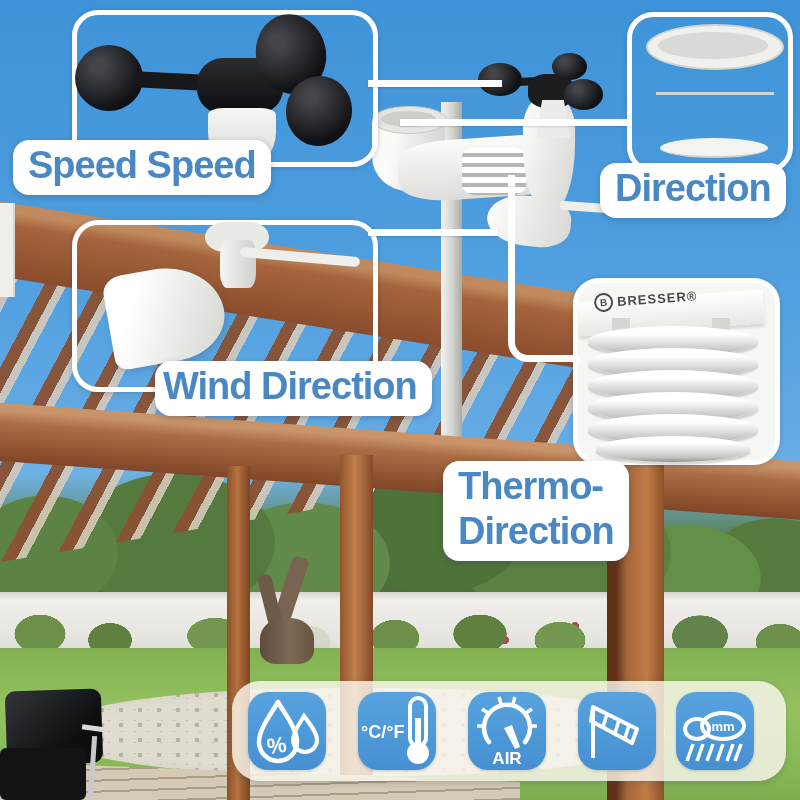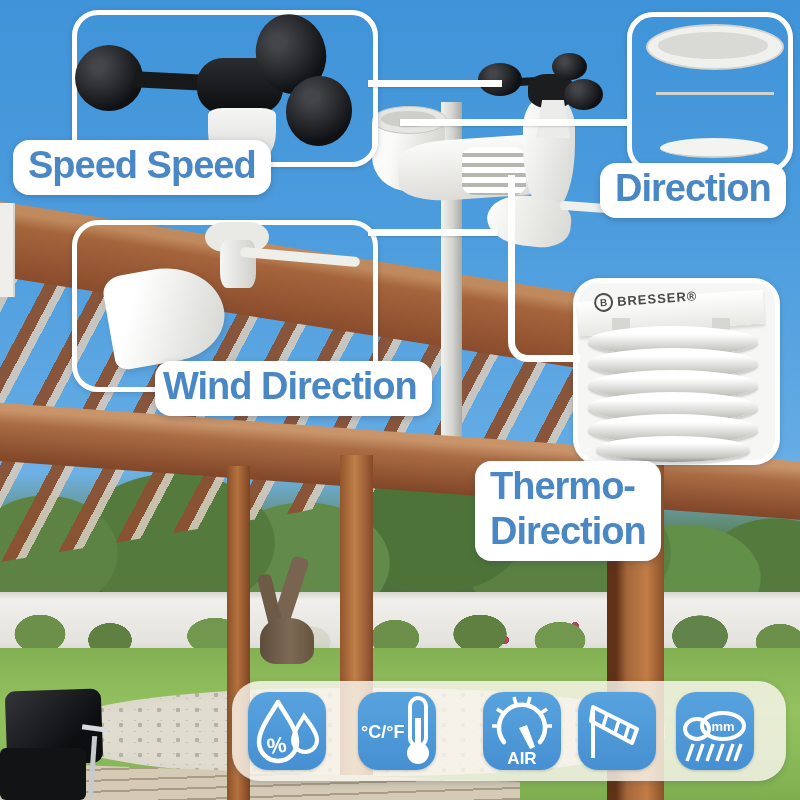--- a/index.html
+++ b/index.html
@@ -229,21 +229,21 @@
   <div class="abs cline" style="left:368px;top:80px;width:134px;height:7px;"></div>
   <div class="abs cline" style="left:400px;top:119px;width:227px;height:7px;"></div>
   <div class="abs cline" style="left:368px;top:229px;width:130px;height:7px;"></div>
   <div class="abs clineL" style="left:508px;top:175px;width:65px;height:180px;"></div>
 
   <div class="abs pill" style="left:13px;top:140px;">Speed Speed</div>
   <div class="abs pill" style="left:600px;top:163px;">
     <div>Direction</div>
   </div>
   <div class="abs pill" style="left:155px;top:361px;padding-left:8px;">Wind Direction</div>
-  <div class="abs pill" style="left:443px;top:461px;margin-left:32px;">
+  <div class="abs pill" style="left:443px;top:461px;">
     <div>Thermo-</div>
     <div>Direction</div>
   </div>
 
   <div class="abs strip">
 
     <div class="tile" style="left:16px;">
       <svg width="78" height="78" viewBox="0 0 78 78">
         <path d="M30 10 C23 22 11 37 11 50 a19 19 0 0 0 38 0 C49 37 37 22 30 10 Z" fill="none" stroke="#fff" stroke-width="4.5" stroke-linejoin="round"></path>
         <path d="M56 24 C52 31 45 40 45 48 a12 12 0 0 0 24 0 C69 40 61 31 56 24 Z" fill="none" stroke="#fff" stroke-width="4"></path>
@@ -253,21 +253,21 @@
 
     <div class="tile" style="left:126px;">
       <svg width="78" height="78" viewBox="0 0 78 78">
         <text x="3" y="46" font-size="18">°C/°F</text>
         <rect x="52" y="6" width="16" height="48" rx="8" fill="none" stroke="#fff" stroke-width="4"></rect>
         <line x1="60" y1="26" x2="60" y2="54" stroke="#fff" stroke-width="6"></line>
         <circle cx="60" cy="61" r="11" fill="#fff"></circle>
       </svg>
     </div>
 
-    <div class="tile" style="left:251px;">
+    <div class="tile" style="left:236px;">
       <svg width="78" height="78" viewBox="0 0 78 78">
         <path d="M21 50 A23 23 0 1 1 57 50" fill="none" stroke="#fff" stroke-width="4.5" stroke-linecap="round"></path>
         <line x1="62" y1="34" x2="69" y2="34" stroke="#fff" stroke-width="3.5"></line>
         <line x1="58" y1="21" x2="64" y2="17" stroke="#fff" stroke-width="3.5"></line>
         <line x1="45" y1="12" x2="47" y2="5" stroke="#fff" stroke-width="3.5"></line>
         <line x1="33" y1="12" x2="31" y2="5" stroke="#fff" stroke-width="3.5"></line>
         <line x1="20" y1="21" x2="14" y2="17" stroke="#fff" stroke-width="3.5"></line>
         <line x1="16" y1="34" x2="9" y2="34" stroke="#fff" stroke-width="3.5"></line>
         <polygon points="36,36 44,33 52,55 47,57" fill="#fff"></polygon>
         <text x="39" y="72" font-size="17" text-anchor="middle">AIR</text>

